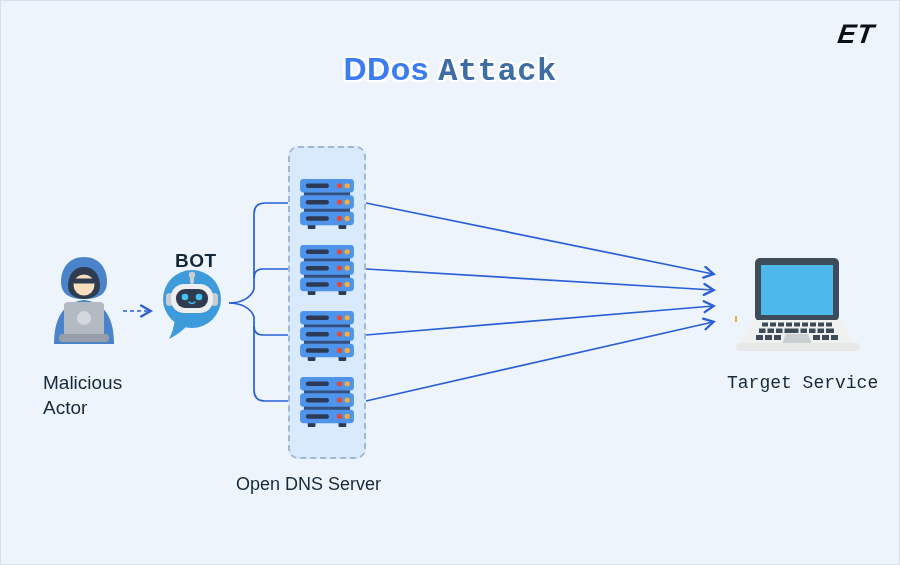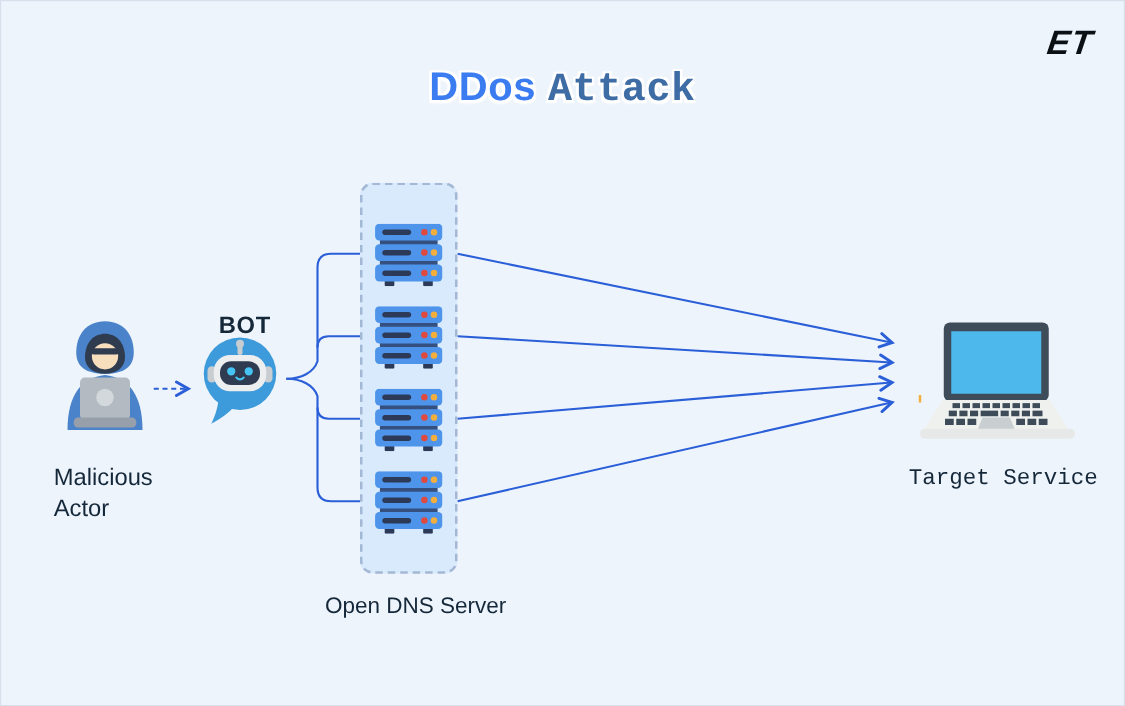--- a/index.html
+++ b/index.html
@@ -18,21 +18,21 @@
   .title .t2{color:#3E6CA4;font-family:Liberation Mono, monospace;}
   .logo{
     position:absolute;top:18px;right:24px;
     font-size:27px;font-weight:800;font-style:italic;color:#0B1015;
     transform:skewX(-8deg);letter-spacing:1px;
   }
   
   .lbl{position:absolute;color:#15283A;font-weight:500;}
   .lbl-actor{left:42px;top:353px;font-size:19px;line-height:25px;margin-top:16px;}
   .lbl-bot{left:174px;top:222px;font-size:19px;font-weight:600;letter-spacing:.5px;margin-top:27px;}
-  .lbl-dns{left:235px;top:473px;font-size:18px;margin-left:24px;}
+  .lbl-dns{left:235px;top:473px;font-size:18px;}
   .lbl-target{left:726px;top:372px;font-size:18px;font-family:Liberation Mono, monospace;}
   
   .dns-box{
     position:absolute;left:287px;top:145px;width:78px;height:313px;box-sizing:border-box;
     background:#D8EAFB;border:2px dashed #A3B8D4;border-radius:10px;
     display:flex;flex-direction:column;align-items:center;gap:16px;padding-top:31px;
   }
   .server{width:54px;height:50px;flex:0 0 auto;}
   
   .art{position:absolute;}

